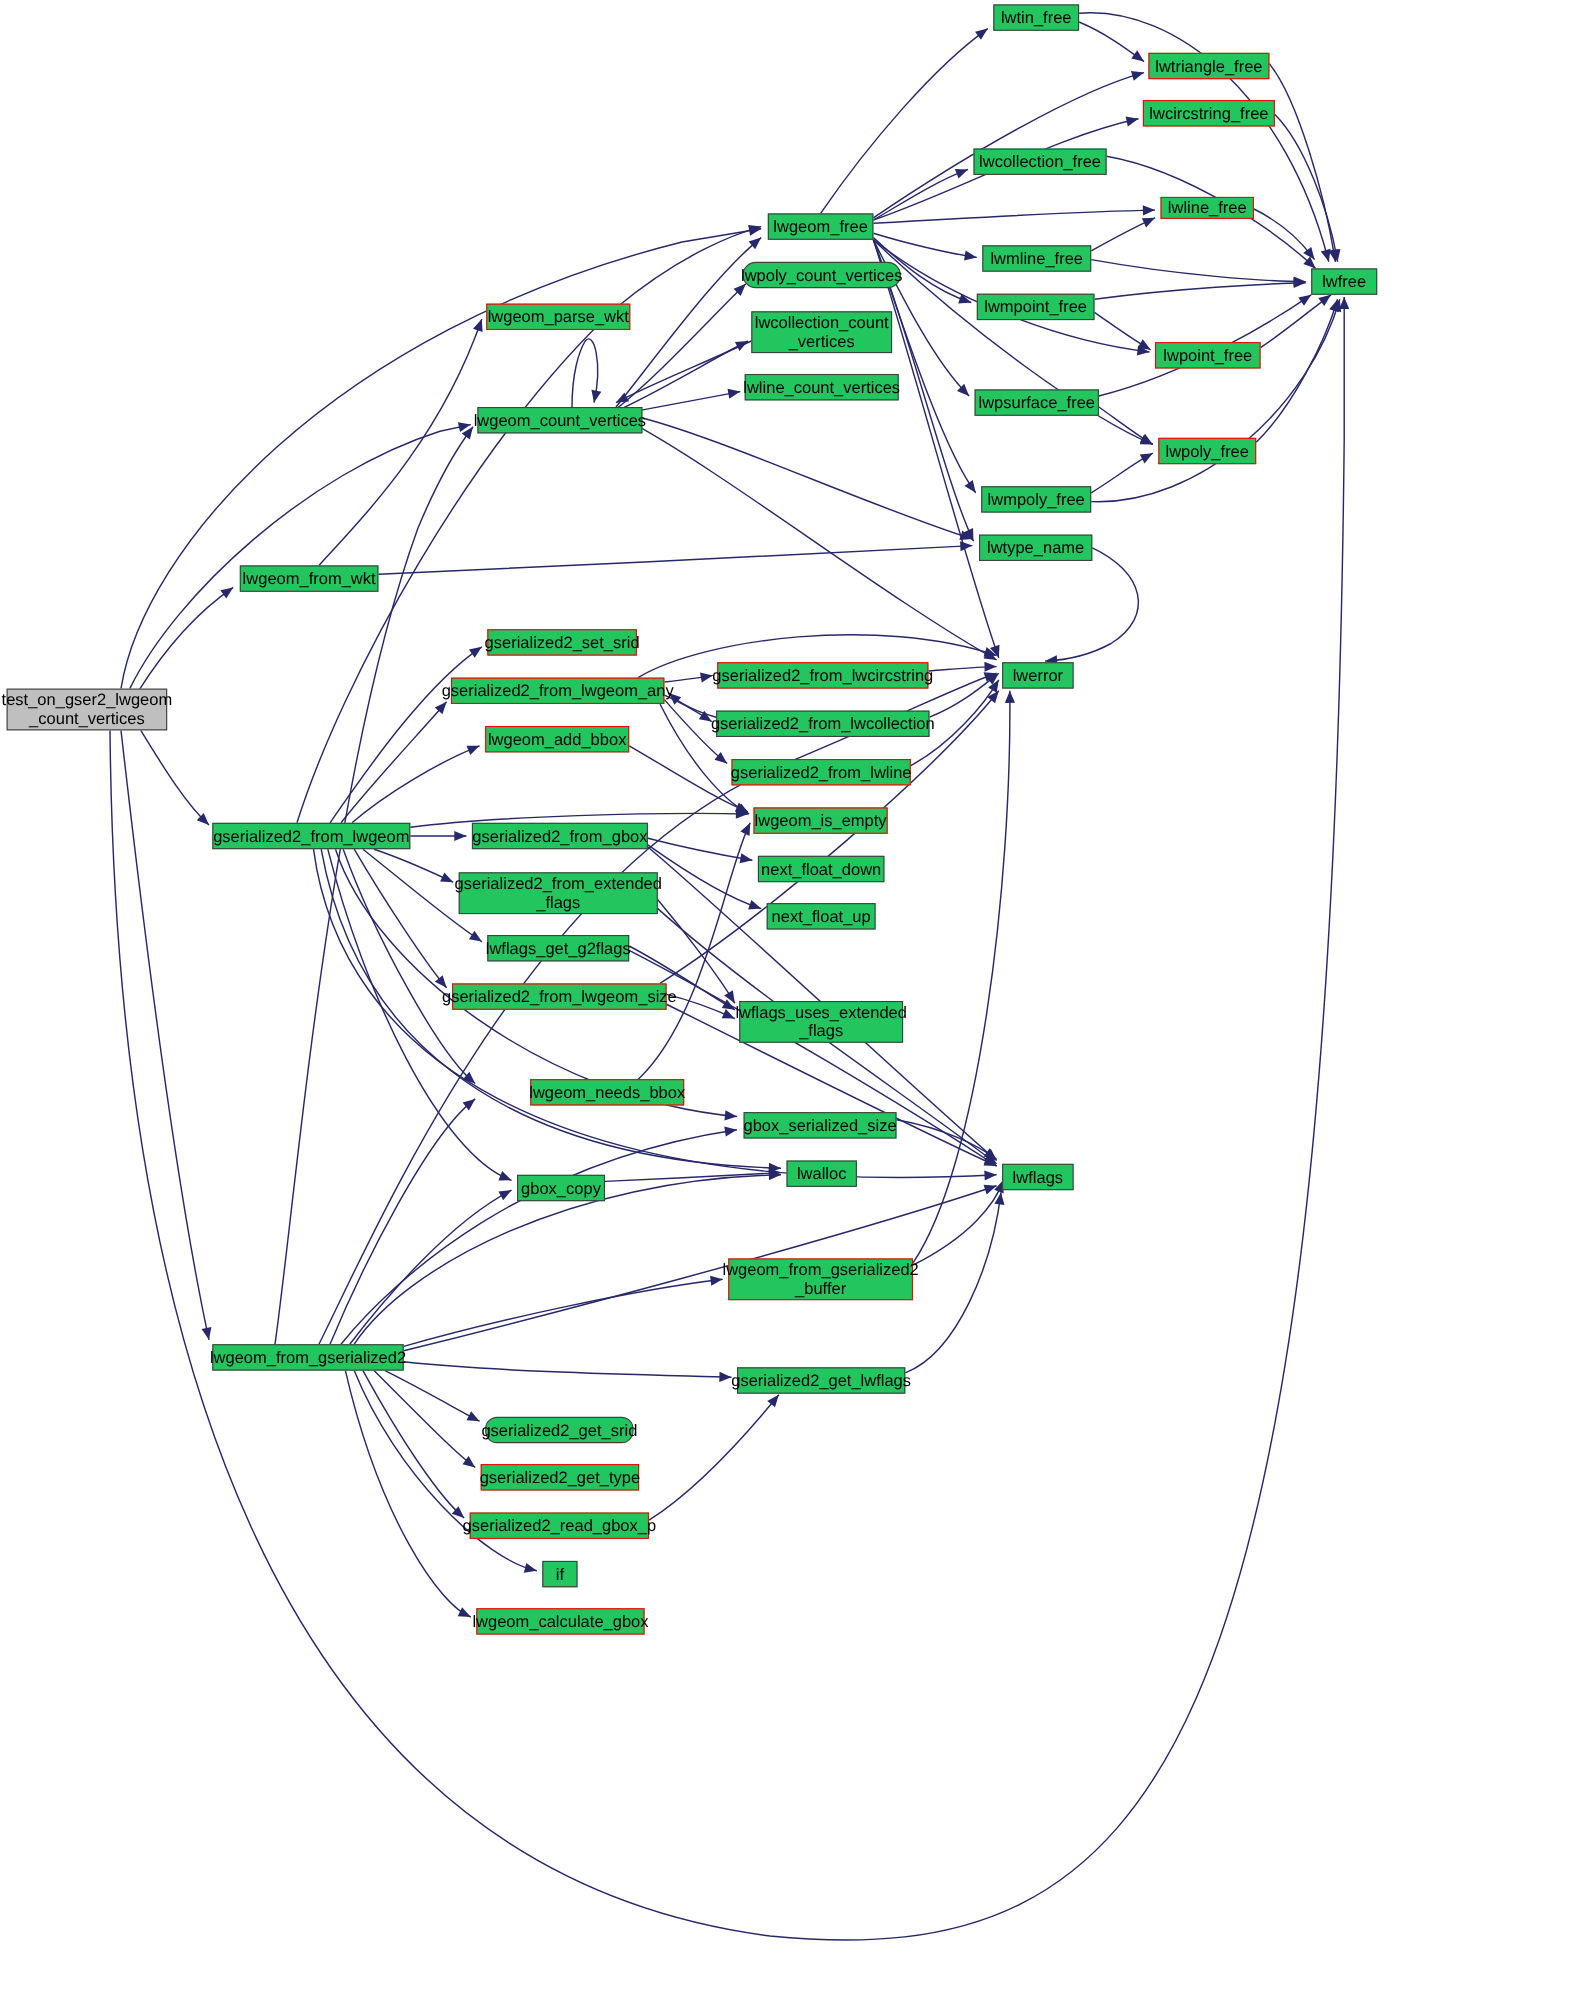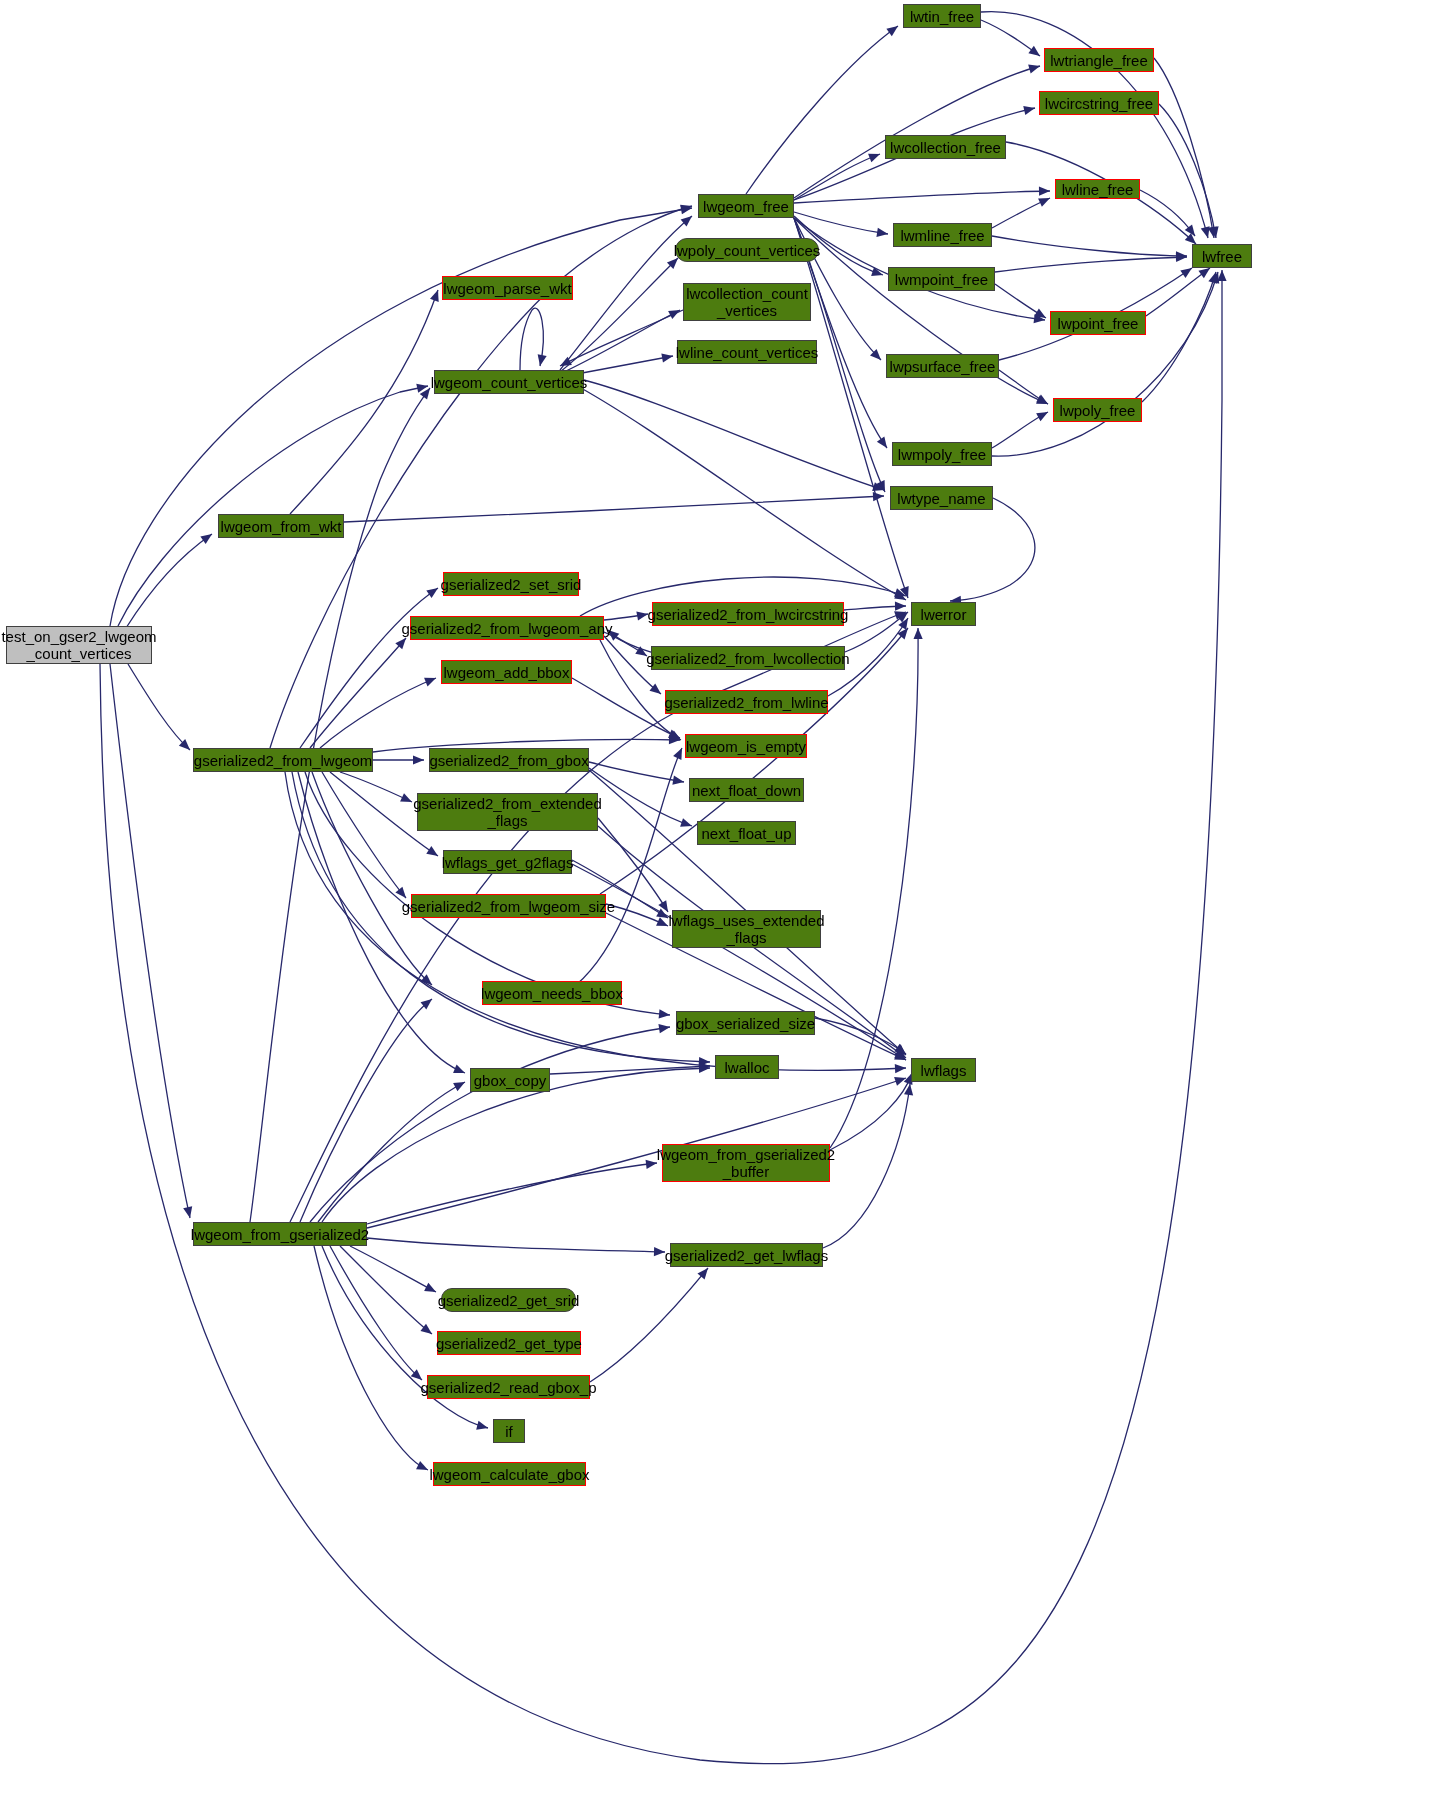--- a/index.html
+++ b/index.html
@@ -24,21 +24,21 @@
     height: 1813px;
     pointer-events: none;
   }
   .gnode {
     position: absolute;
     box-sizing: border-box;
     display: flex;
     align-items: center;
     justify-content: center;
     text-align: center;
-    background: #4d7c0f;
+    background: #22c55e;
     border: 1px solid #404040;
     color: #000000;
     font-size: 15px;
     line-height: 17px;
     white-space: pre;
     letter-spacing: 0px;
     z-index: 5;
     padding: 0 3px;
   }
   .gnode.red {

